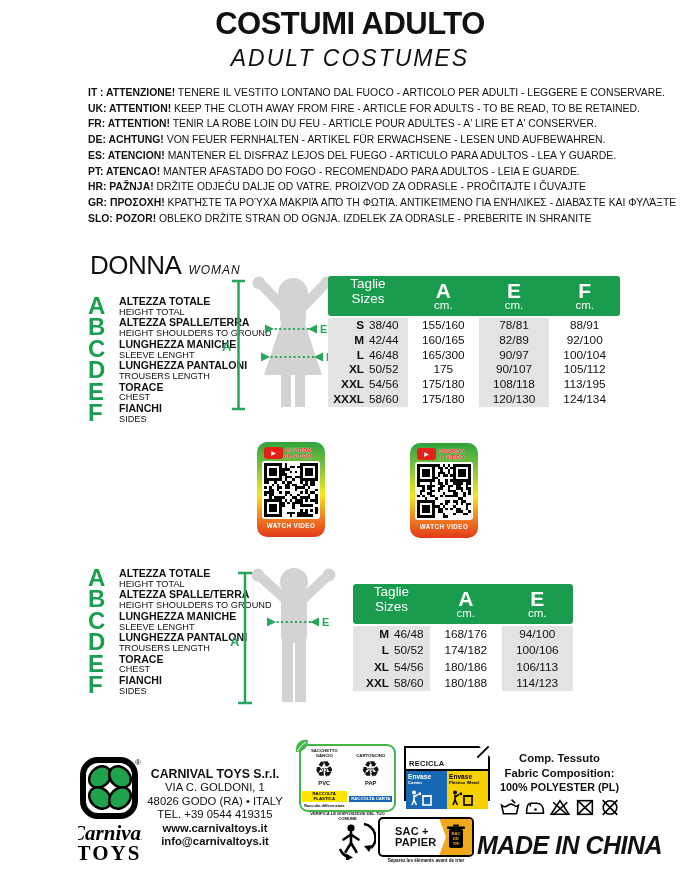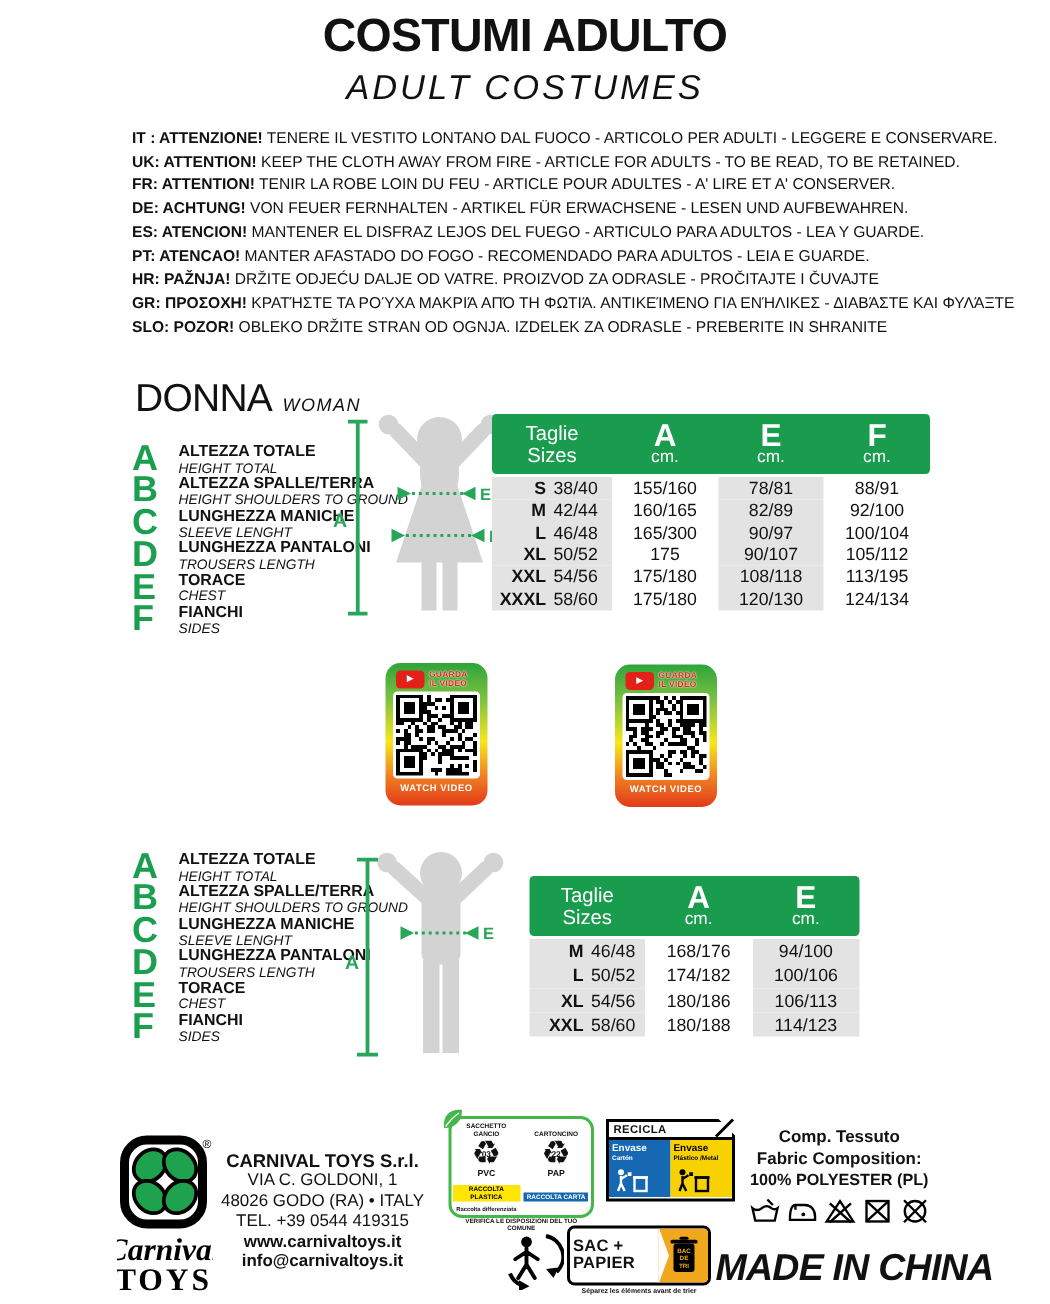--- a/index.html
+++ b/index.html
@@ -20,26 +20,26 @@
   .sec-head{white-space:nowrap}
   .sec-it{font-size:26px;font-weight:normal;letter-spacing:-.5px}
   .sec-en{font-size:12px;font-style:italic;margin-left:7px;letter-spacing:1px}
 
   
   .mlist{width:150px}
   .mitem{display:flex;height:21.4px;align-items:flex-start}
   .mletter{color:#1A9F4F;font-weight:bold;font-size:24px;line-height:19px;width:24px;flex:none}
   .mtext{margin-left:7px}
   .mlabel{font-size:10.6px;font-weight:bold;line-height:10.8px;white-space:nowrap}
-  .msub{font-size:9.2px;font-style:italic;line-height:10px;white-space:nowrap}
+  .msub{font-size:9.2px;line-height:10px;white-space:nowrap}
 
   
   .size-table{--w1:80px}
   .thead{display:flex;height:40px;background:#199C4D;color:#fff;border-radius:3px;align-items:stretch}
-  .th-size{width:var(--w1);flex:none;display:flex;flex-direction:column;align-items:center;justify-content:center;
+  .th-size{width:var(--w1);flex:none;display:flex;flex-direction:column;align-items:center;
            font-size:13.5px;line-height:15px;font-weight:500}
   .th-col{flex:1;display:flex;flex-direction:column;align-items:center;justify-content:center}
   .th-letter{font-size:21px;font-weight:bold;line-height:19px}
   .th-unit{font-size:11.5px;line-height:11px}
   .tbody{margin-top:2px}
   .tr{display:flex;height:14.8px;font-size:11.8px;line-height:14.8px}
   .tr-tall .tr{height:16.3px;line-height:16.3px}
   .td{flex:1;text-align:center}
   .td-size{width:var(--w1);flex:none;background:#E3E3E3;display:flex;justify-content:flex-start}
   .td-e{background:#E3E3E3}
@@ -74,39 +74,39 @@
   .eco-sym .code{position:absolute;left:0;right:0;top:9px;font-size:5.6px;font-weight:bold}
   .eco-mat{font-size:5.8px;font-weight:bold;line-height:6px;margin-top:-2px}
   .eco-tag{display:inline-block;font-size:4.3px;font-weight:bold;padding:.5px 2px;margin-top:1.5px}
   .tag-yellow{background:#FFE600;color:#000}
   .tag-blue{background:#1668B2;color:#fff}
   .eco-tag2{font-size:3.9px;font-weight:bold;line-height:4.5px}
   .eco-note{text-align:center;font-size:4.2px;font-weight:bold;margin-top:2px}
   .eco-leaf{position:absolute;left:-8px;top:-9px}
 
   .recicla{left:404px;top:746px;width:86px;height:55px;border:2px solid #000;background:#fff;box-sizing:border-box}
-  .rec-title{font-size:7.5px;font-weight:bold;padding:0 0 1px 3px;border-bottom:2px solid #000;letter-spacing:.3px}
+  .rec-title{font-size:7.5px;font-weight:bold;padding:11px 0 1px 3px;border-bottom:2px solid #000;letter-spacing:.3px}
   .rec-panels{display:flex;height:38px}
   .rec-panel{flex:1;padding:1.5px 2px;box-sizing:border-box;position:relative}
   .rec-blue{background:#1668B2;color:#fff}
   .rec-yellow{background:#F8D200;color:#000}
   .rec-l1{font-size:6.6px;font-weight:bold;line-height:7px}
   .rec-l2{font-size:4.3px;font-weight:bold;line-height:5px}
   .rec-panel svg{position:absolute;left:3px;bottom:2px}
   .rec-cut{position:absolute;top:-2px;right:-2px;width:0;height:0;border-left:11px solid transparent;border-top:11px solid #fff}
   .rec-cutline{position:absolute;top:2.5px;right:-3px;width:16px;height:2px;background:#000;transform:rotate(-45deg)}
 
   .fabric{left:492px;top:751px;width:135px;text-align:center}
   .fb-line{font-size:11.3px;font-weight:bold;line-height:14.5px;white-space:nowrap}
   .care-row{display:flex;justify-content:center;gap:3px;margin-top:3px}
 
   .triman{left:336px;top:820px}
   .sacbox{left:378px;top:817px;width:96px;height:40px;border:2.5px solid #000;border-radius:5px;background:#fff;
           box-sizing:border-box;display:flex;overflow:hidden}
-  .sac-text{flex:1;display:flex;flex-direction:column;justify-content:center;padding-left:2px}
+  .sac-text{flex:1;display:flex;flex-direction:column;justify-content:center;padding-left:15px}
   .sac-l{font-size:11px;font-weight:bold;line-height:11.5px;letter-spacing:.2px}
   .sac-tab{width:33px;background:#F2A81C;position:relative;display:flex;align-items:center;justify-content:center;flex:none}
   .sac-tab::before{content:'';position:absolute;left:0;top:50%;transform:translateY(-50%);
                    border-left:7px solid #fff;border-top:19px solid transparent;border-bottom:19px solid transparent}
   .sac-note{left:378px;top:858px;width:96px;text-align:center;font-size:4.6px;font-weight:bold}
 
   .madein{left:477px;top:831px;font-size:25px;font-weight:bold;font-style:italic;letter-spacing:-.5px;white-space:nowrap}
 </style>
 </head>
 <body>

